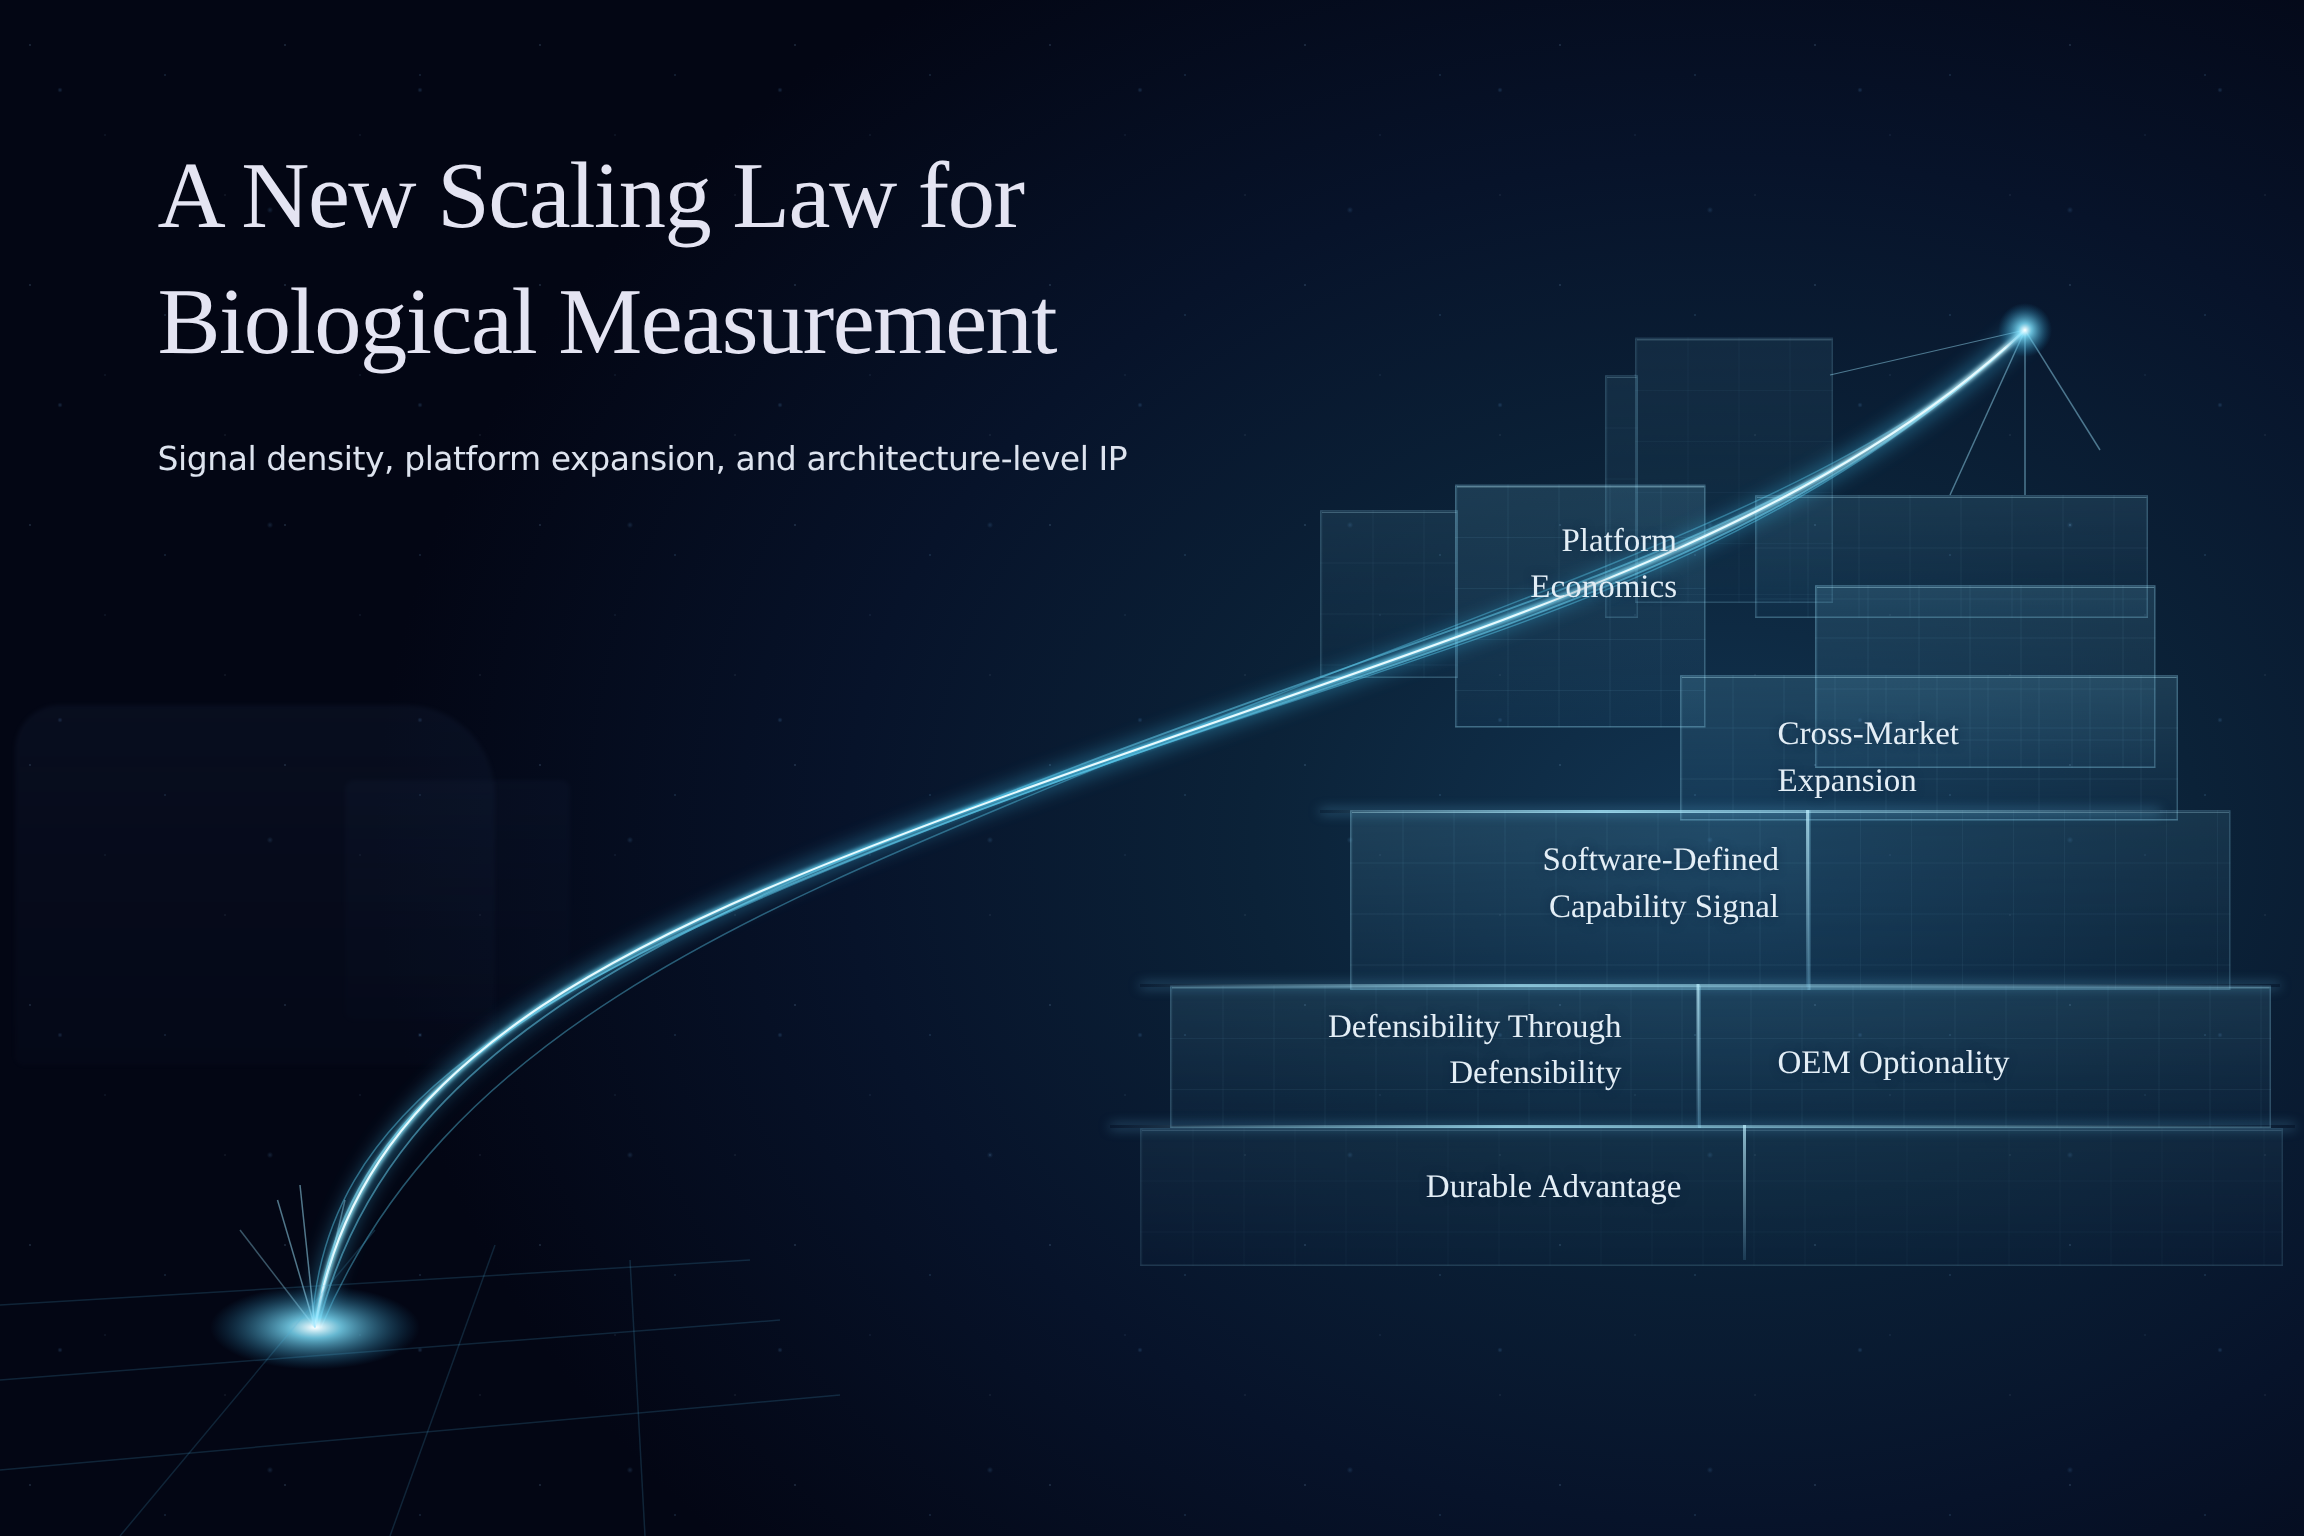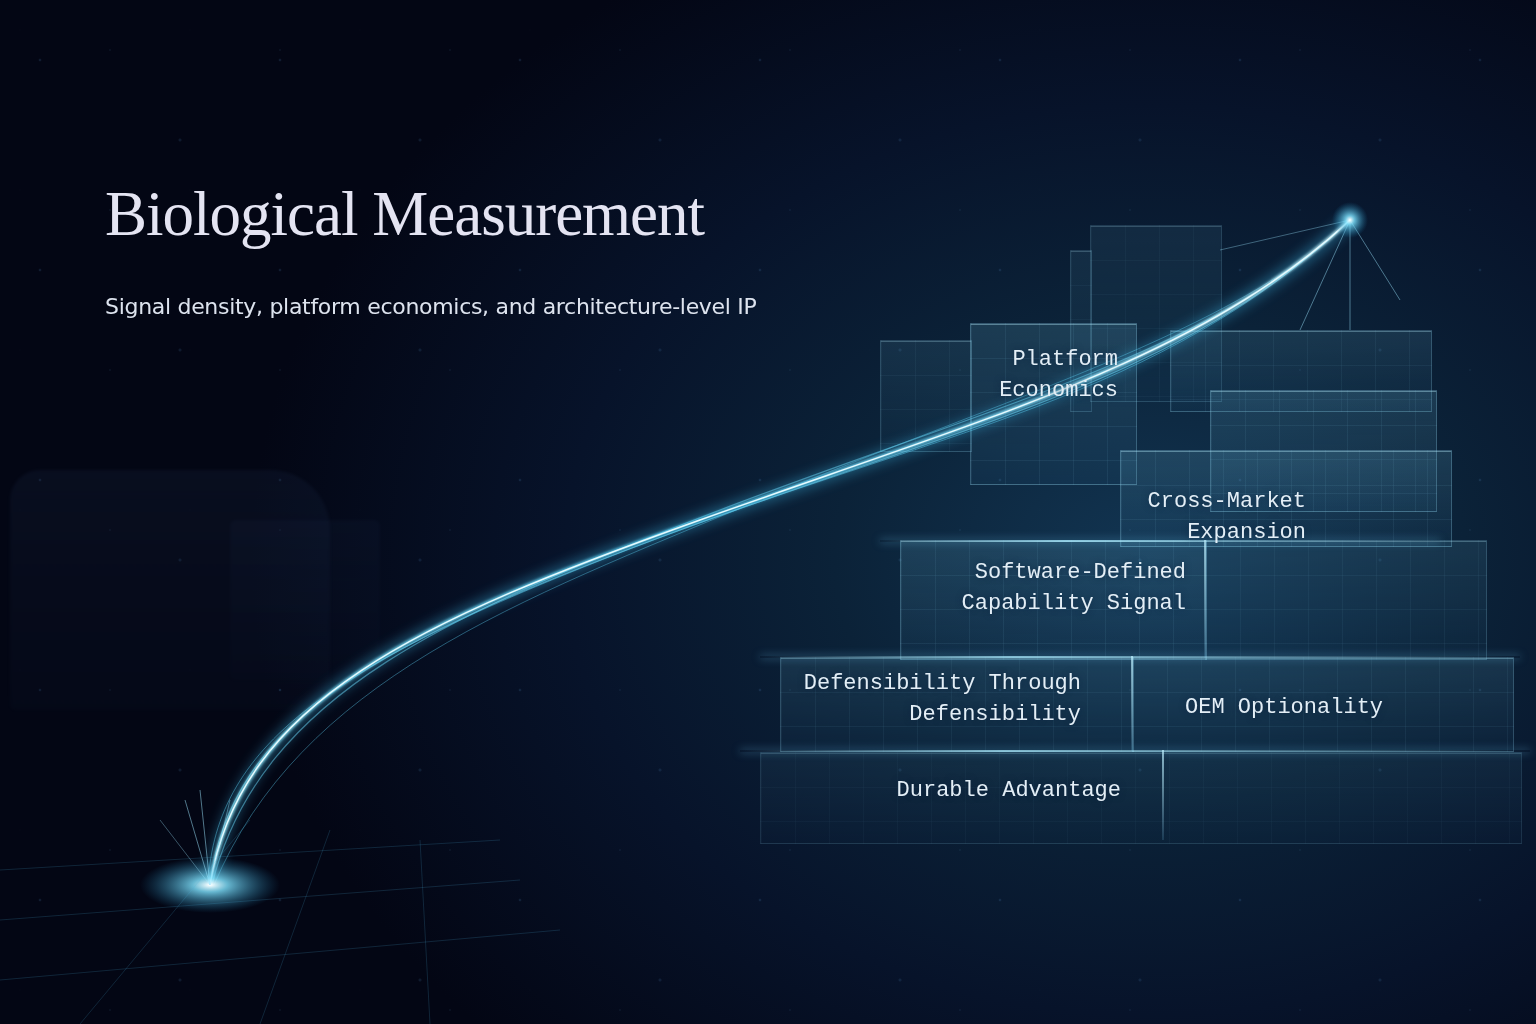--- a/index.html
+++ b/index.html
@@ -58,21 +58,21 @@
     font-weight:400; font-size:63px; line-height:84px; letter-spacing:-1px;
     color:#e4e4f2;
   }
   .subtitle {
     position:absolute; left:105px; top:280px; margin:0;
     font-family: "DejaVu Sans", sans-serif;
     font-size:22px; line-height:54px; color:#dde3ee; letter-spacing:-0.3px;
   }
   .label {
     position:absolute; text-align:right; margin:0;
-    font-family: Liberation Mono, monospace;
+    font-family: Liberation Serif, serif;
     font-size:22px; line-height:31px; color:#e3eef6;
     text-shadow: 0 0 6px rgba(10,30,60,.6);
     white-space:nowrap;
   }
   svg.curve { position:absolute; left:0; top:0; }
 </style>
 </head>
 <body>
 
 <div>
@@ -150,32 +150,32 @@
     <path d="M0 870 L 500 840"></path>
       <path d="M0 920 L 520 880"></path>
       <path d="M0 980 L 560 930"></path>
     <path d="M80 1024 L 250 820"></path>
       <path d="M260 1024 L 330 830"></path>
       <path d="M430 1024 L 420 840"></path>
   </g>
 </svg>
 
 <h1 class="title">
-  <br>
+  <span>A New Scaling Law for</span><br>
   <span>Biological Measurement</span>
 </h1>
 <p class="subtitle">
-  <span>Signal density, platform economics, and architecture-level IP</span><br>
+  <span>Signal density, platform expansion, and architecture-level IP</span><br>
 </p>
 
 <div class="label" style="right:418px;top:344px">
   <span>Platform</span><br>
   <span>Economics</span>
 </div>
-<div class="label" style="right:230px;top:486px;text-align:right">
+<div class="label" style="right:230px;top:473px;text-align:left">
   <span>Cross-Market</span><br>
   <span>Expansion</span>
 </div>
 <div class="label" style="right:350px;top:557px">
   <span>Software-Defined</span><br>
   <span>Capability Signal</span>
 </div>
 <div class="label" style="right:455px;top:668px">
   <span>Defensibility Through</span><br>
   <span>Defensibility</span>

